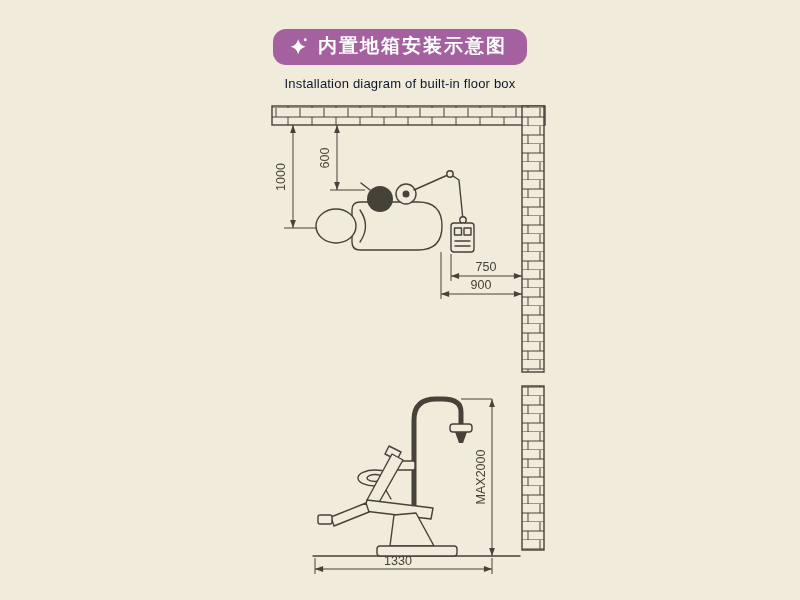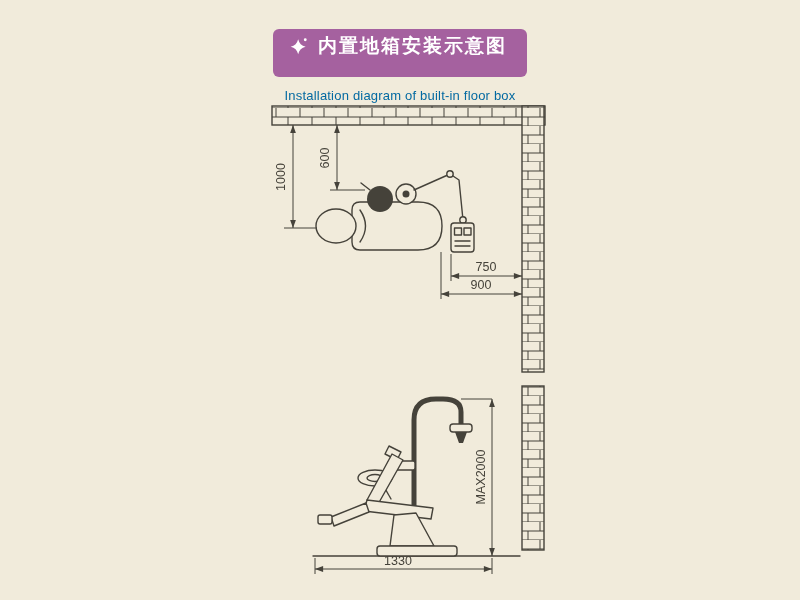--- a/index.html
+++ b/index.html
@@ -1,23 +1,23 @@
 <!DOCTYPE html>
 <html><head>
 <meta charset="utf-8">
 <style>
   * { margin:0; padding:0; box-sizing:border-box; }
   html,body { width:800px; height:600px; }
   body { background:#f1ebdb; font-family:"Liberation Sans", sans-serif; }
   .page { position:relative; width:800px; height:600px; background:#f1ebdb; overflow:hidden; }
   .header { position:absolute; top:29px; left:0; width:100%; display:flex; flex-direction:column; align-items:center; gap:11px; z-index:2; }
   .badge { display:flex; align-items:center; gap:9px; background:#a5619f; color:#ffffff;
-           border-radius:6px; padding:4px 20px 18px 16px; font-size:19px; font-weight:bold; letter-spacing:2px; }
+           border-radius:13px; padding:4px 20px 6px 16px; font-size:19px; font-weight:bold; letter-spacing:2px; }
   .badge .star { width:20px; height:20px; flex:0 0 auto; }
-  .subtitle { font-size:13px; color:#0369a1; letter-spacing:0.2px; }
+  .subtitle { font-size:13px; color:#0f172a; letter-spacing:0.2px; }
   svg.drawing { position:absolute; left:0; top:0; width:800px; height:600px; z-index:1; }
   .ln   { stroke:#45423a; stroke-width:1.4; fill:none; stroke-linecap:round; stroke-linejoin:round; }
   .lnf  { stroke:#45423a; stroke-width:1.4; fill:#f1ebdb; stroke-linejoin:round; }
   .dark { fill:#45423a; stroke:none; }
   .wall { fill:url(#brick); stroke:#45423a; stroke-width:1.4; }
   .dimln { stroke:#45423a; stroke-width:1; fill:none; }
   .ext   { stroke:#45423a; stroke-width:1; fill:none; }
   .dimtx { font-family:"Liberation Sans", sans-serif; font-size:12.5px; fill:#45423a; }
 </style>
 </head>

